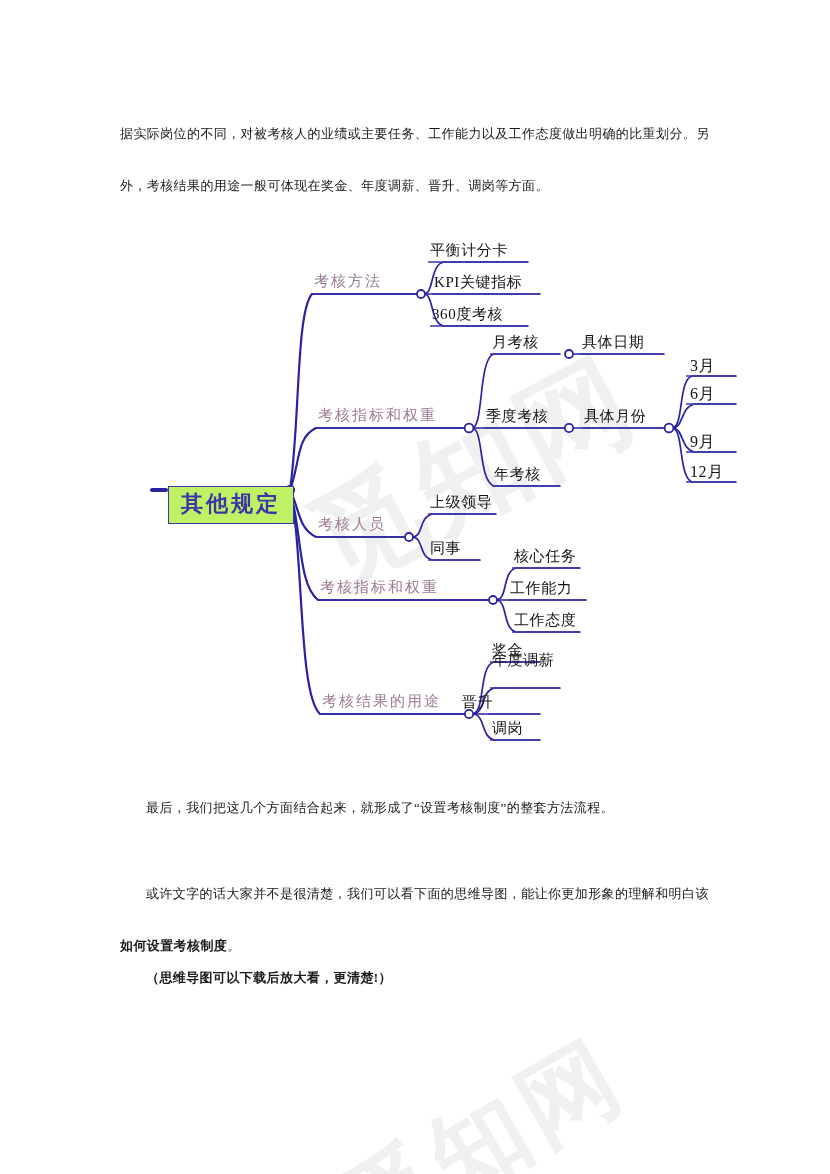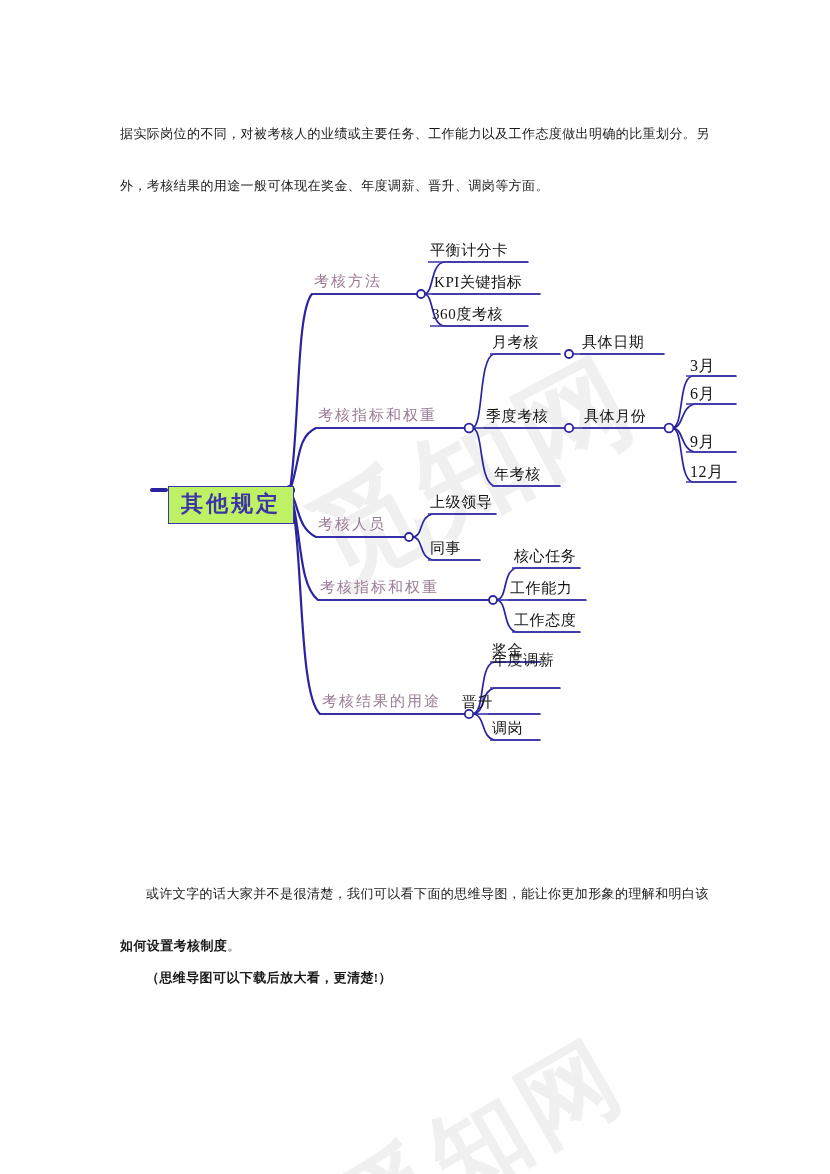--- a/index.html
+++ b/index.html
@@ -238,18 +238,19 @@
     <div class="node leaf" style="left:510px;top:347px;">工作能力</div>
     <div class="node leaf" style="left:514px;top:379px;">工作态度</div>
 
     <div class="node leaf" style="left:492px;top:409px;">奖金</div>
     <div class="node leaf" style="left:492px;top:419px;">年度调薪</div>
     <div class="node leaf" style="left:462px;top:461px;">晋升</div>
     <div class="node leaf" style="left:492px;top:487px;">调岗</div>
 
   </div>
 
+  <div class="para p-bot1"><span class="ind"></span><span>最后，我们把这几个方面结合起来，就形成了“设置考核制度”的整套方法流程。</span></div>
 
   <div class="para p-bot2"><span class="ind"></span><span>或许文字的话大家并不是很清楚，我们可以看下面的思维导图，能让你更加形象的理解和明白该</span><b class="inline-b">如何设置考核制度</b><span>。</span></div>
 
   <div class="para p-bot3"><span class="ind"></span><span>（思维导图可以下载后放大看，更清楚!）</span></div>
 
 </div>
 
 </body></html>

